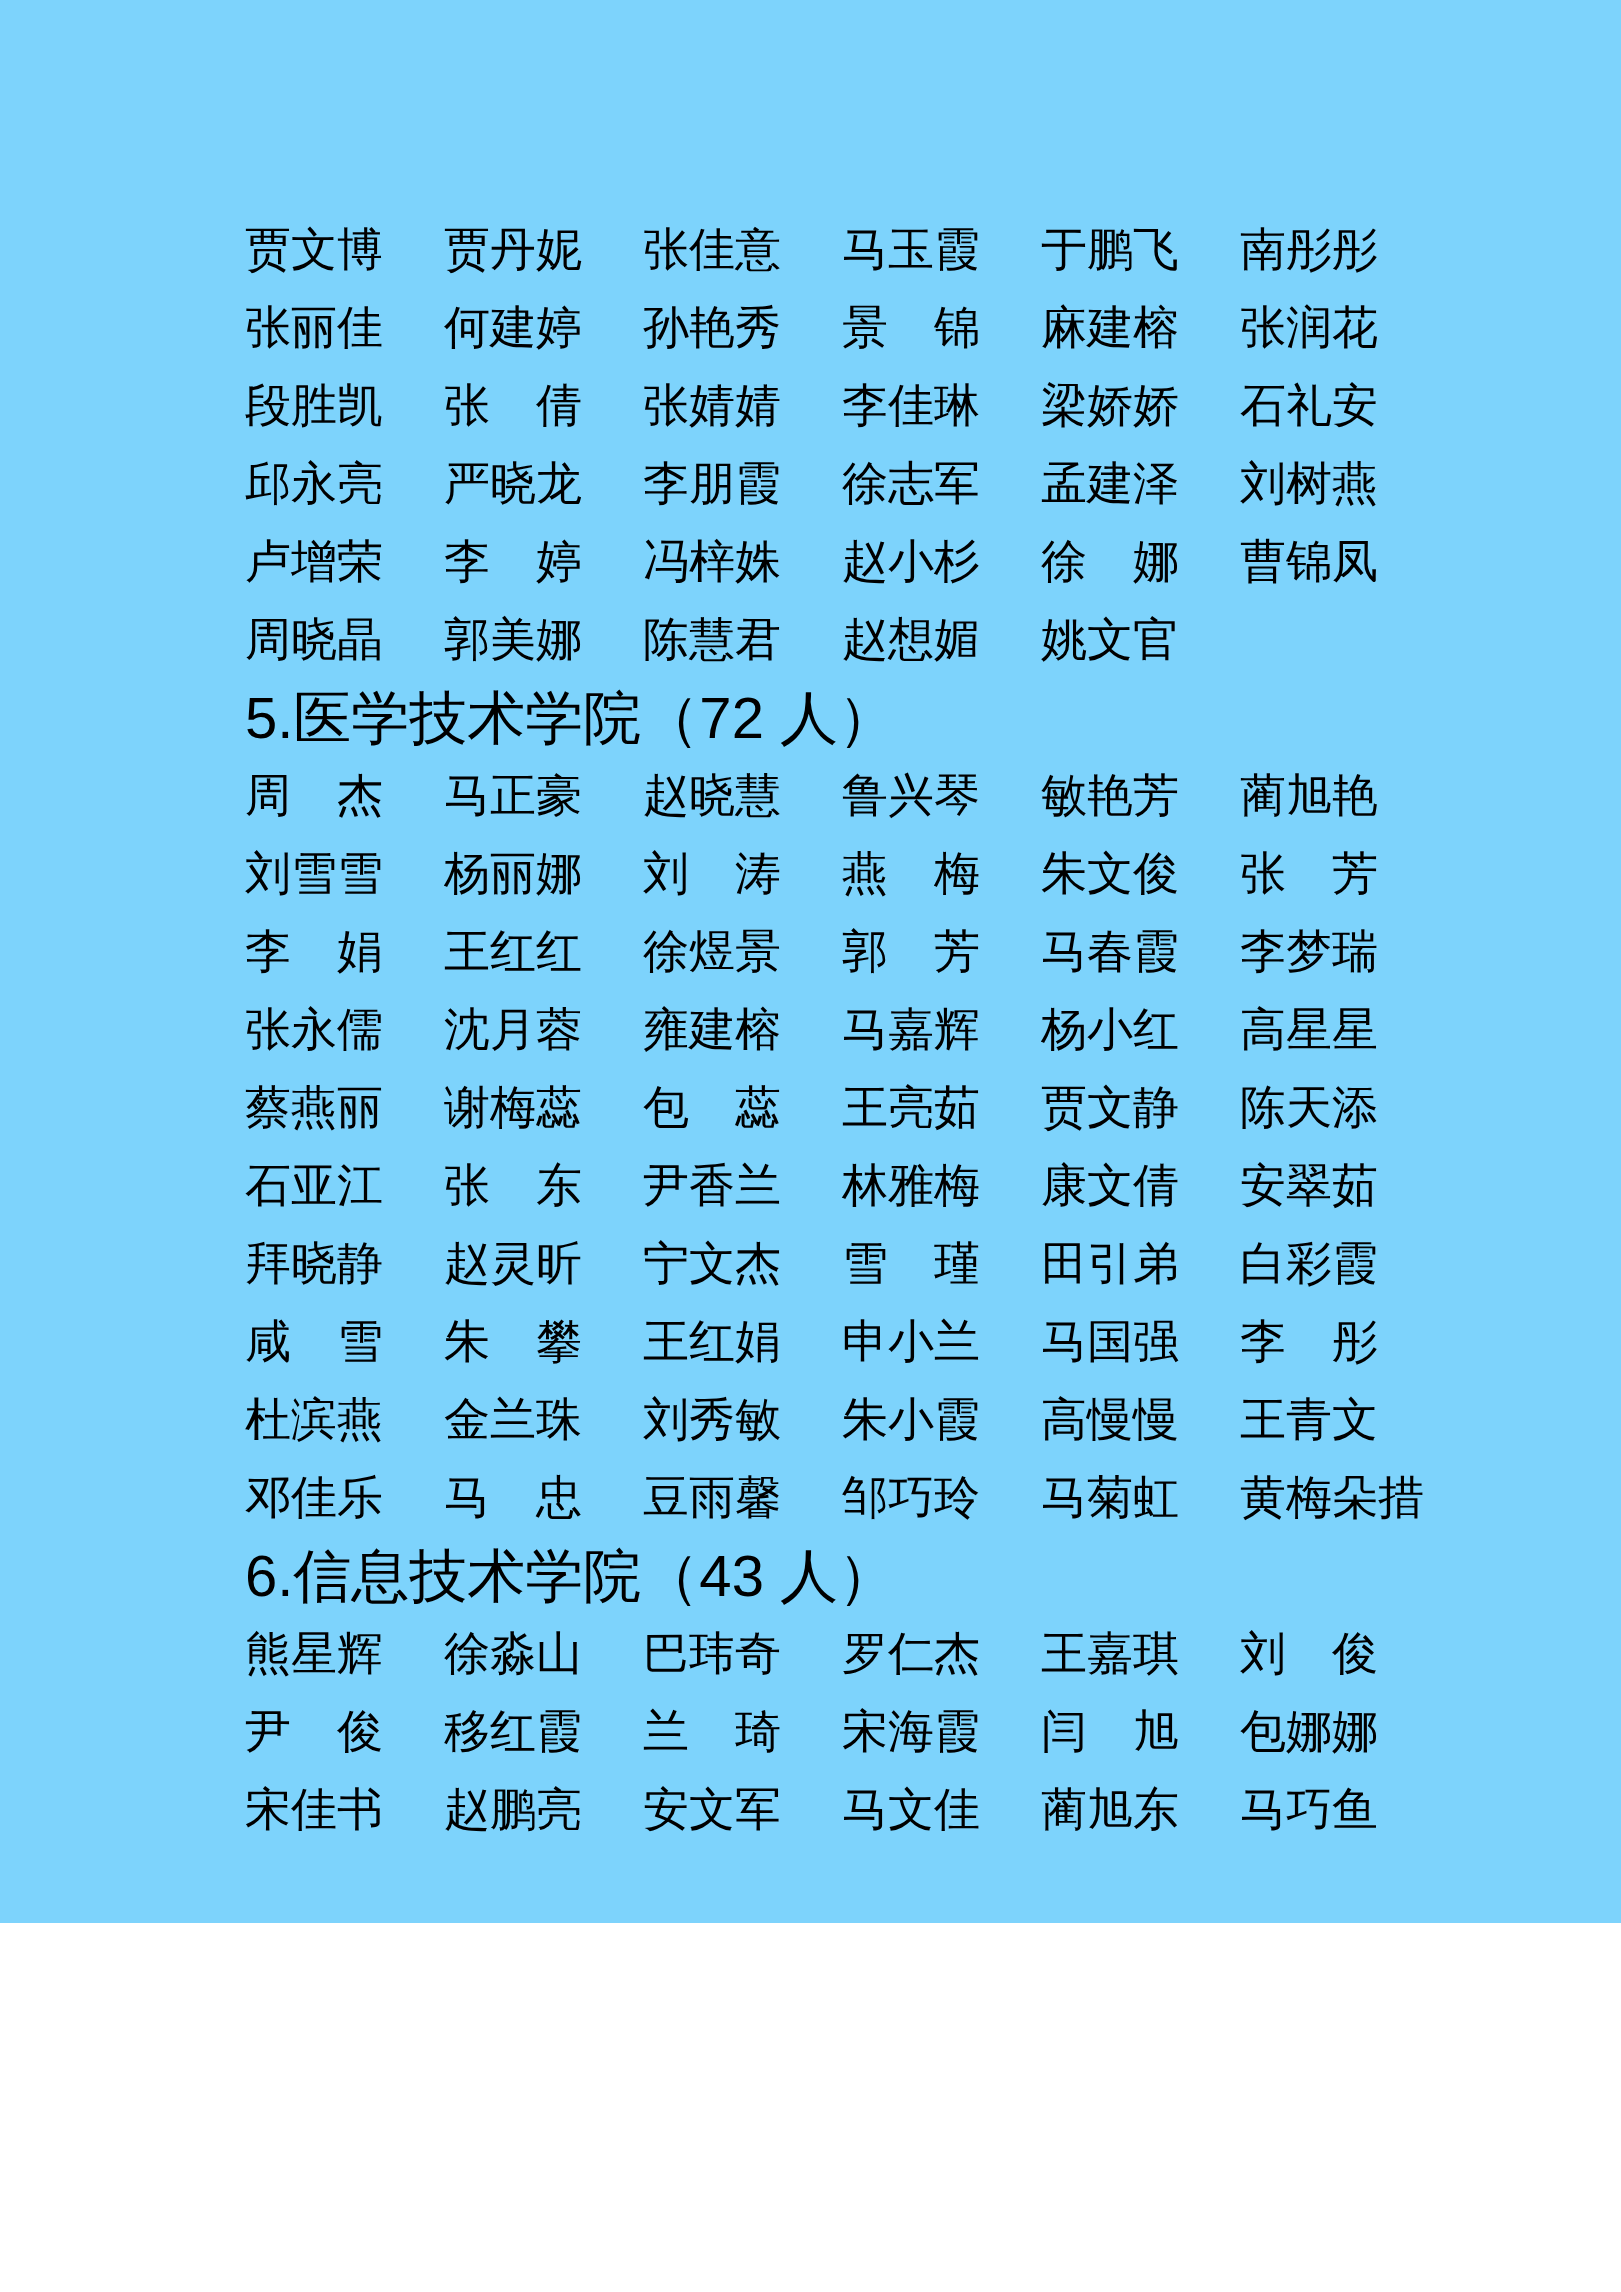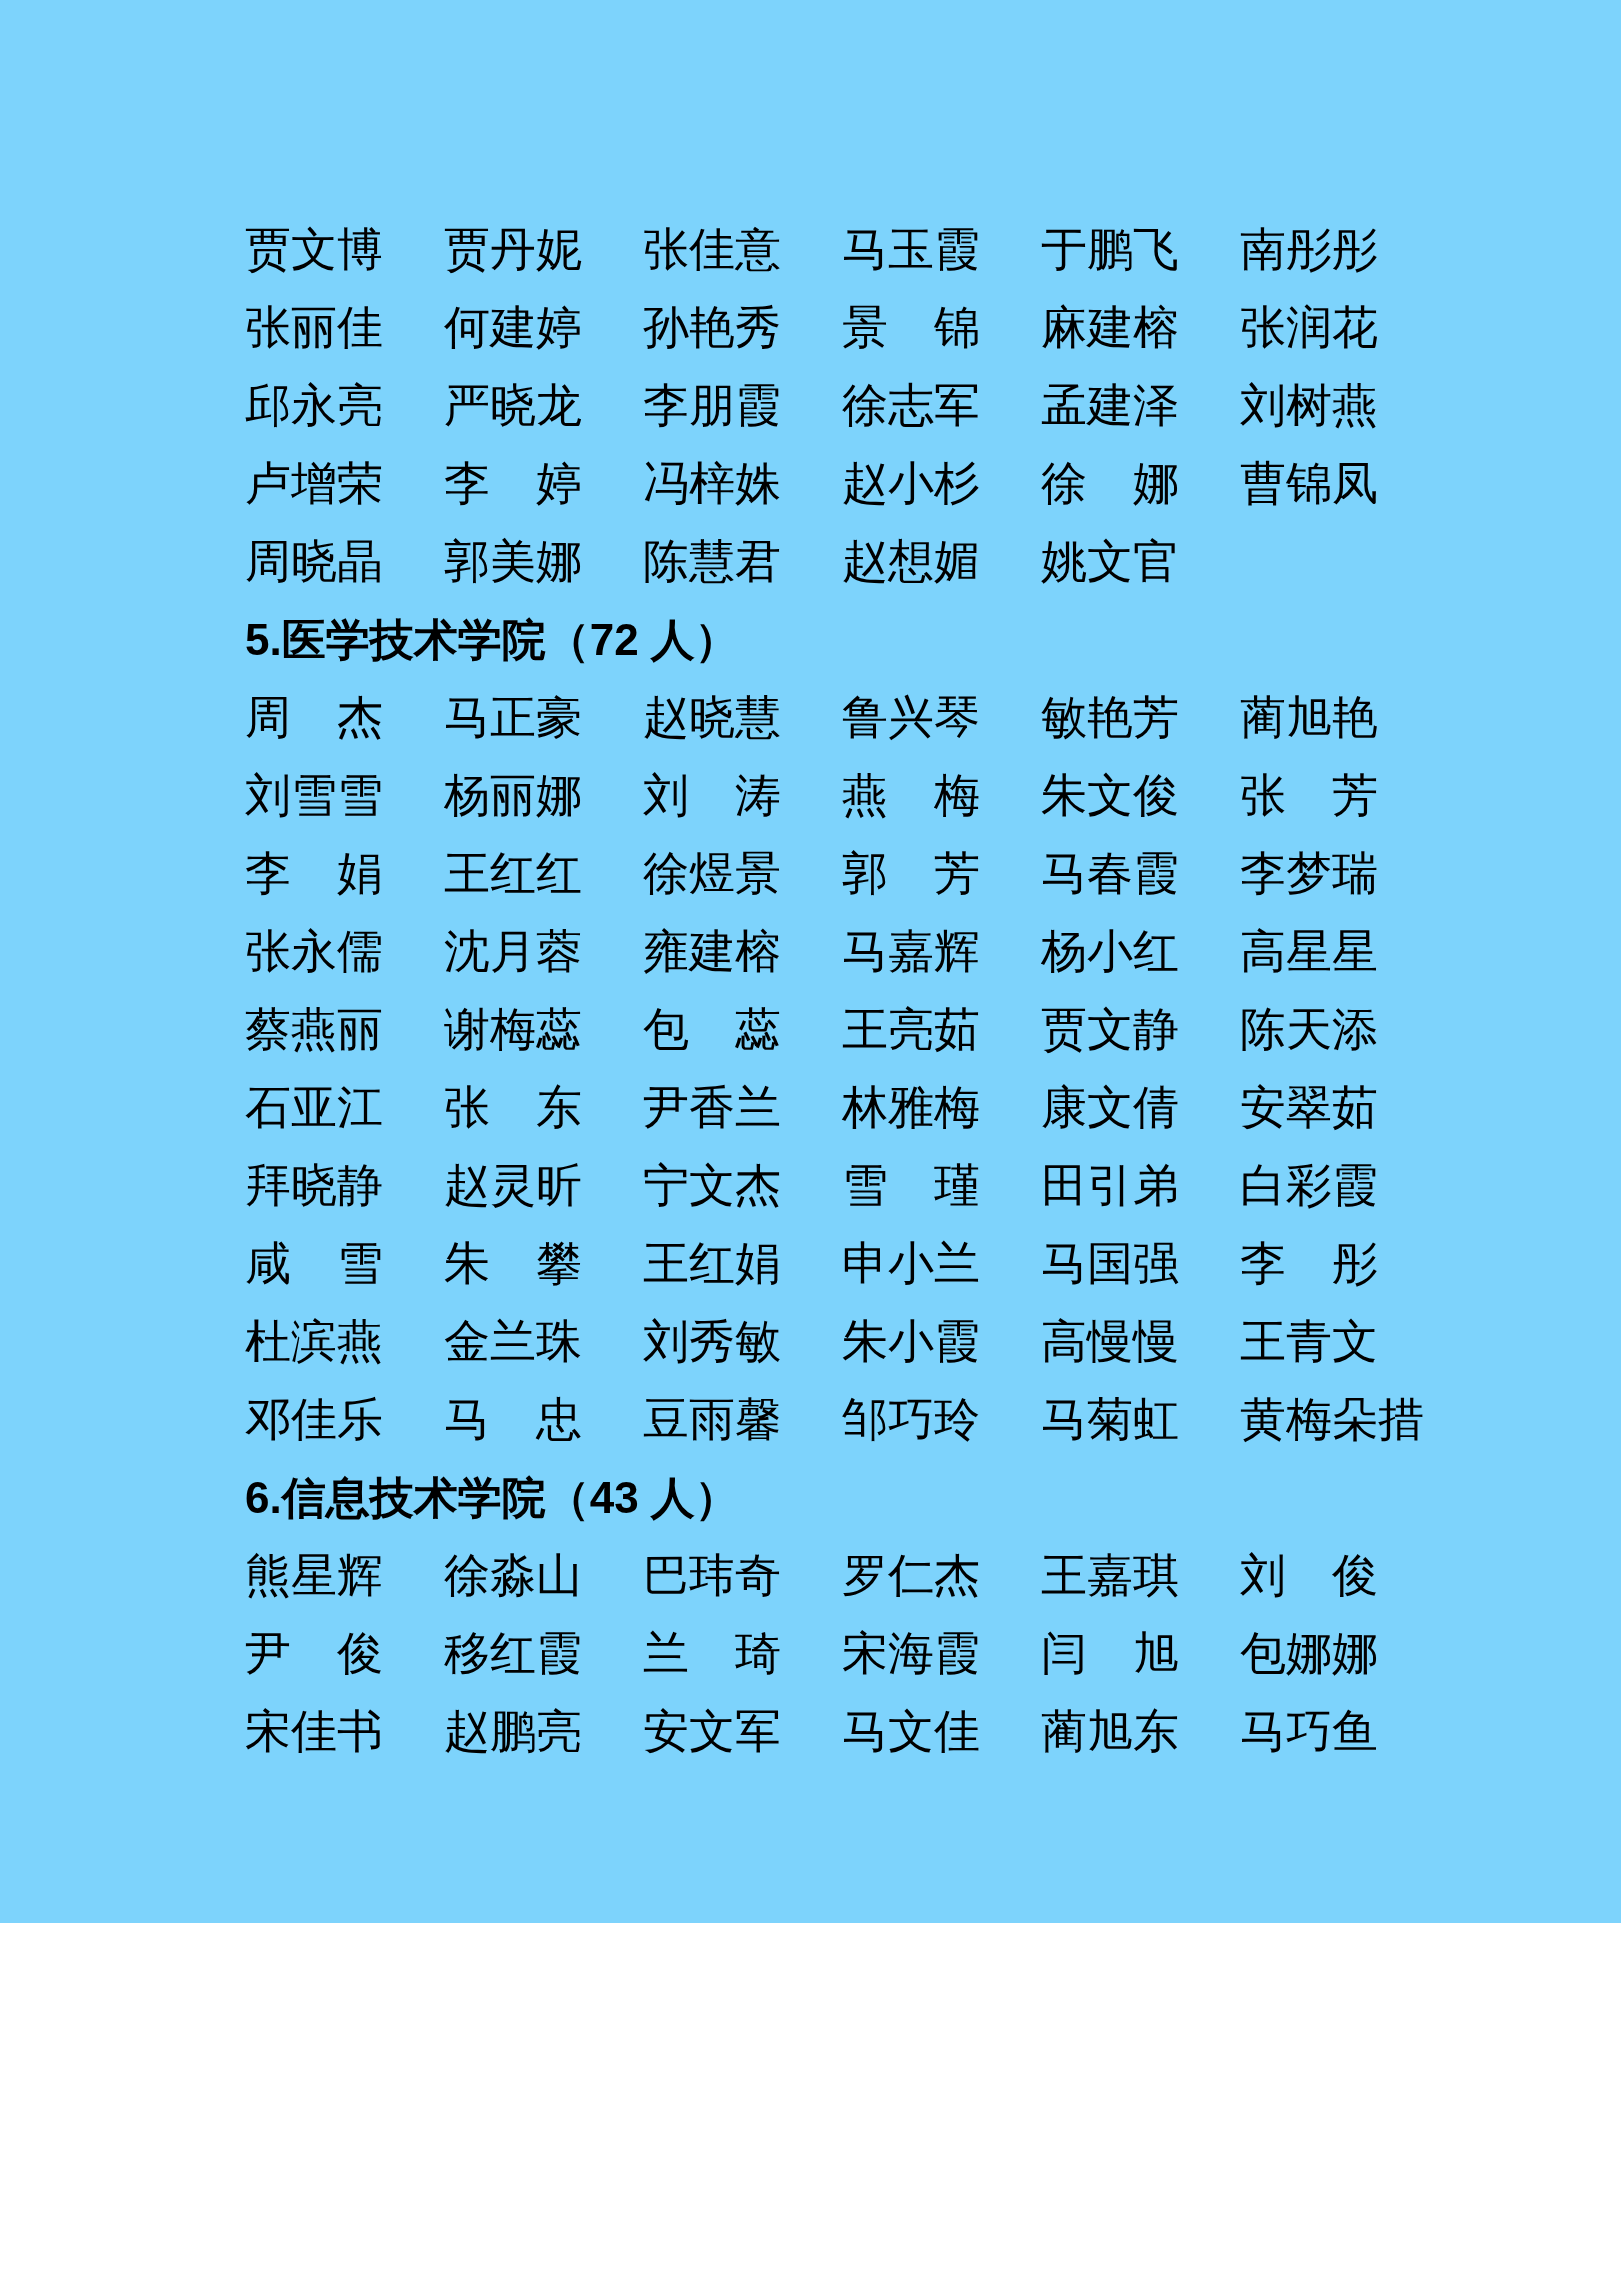--- a/index.html
+++ b/index.html
@@ -30,22 +30,22 @@
     font-size: 46px;
     line-height: 1;
     color: #000000;
     white-space: pre;
   }
   .heading {
     display: flex;
     align-items: center;
     height: 78px;
     font-family: "Liberation Sans", "DejaVu Sans", sans-serif;
-    font-weight: 700;
-    font-size: 44px;
+    font-weight: 400;
+    font-size: 58px;
     line-height: 1;
     color: #000000;
     white-space: pre;
   }
 </style>
 </head>
 <body>
 
 <div class="page">
   <div>
@@ -57,20 +57,28 @@
         <span class="name">于鹏飞</span>
         <span class="name">南彤彤</span>
       </div>
       <div class="name-row">
         <span class="name">张丽佳</span>
         <span class="name">何建婷</span>
         <span class="name">孙艳秀</span>
         <span class="name">景　锦</span>
         <span class="name">麻建榕</span>
         <span class="name">张润花</span>
+      </div>
+      <div class="name-row">
+        <span class="name">段胜凯</span>
+        <span class="name">张　倩</span>
+        <span class="name">张婧婧</span>
+        <span class="name">李佳琳</span>
+        <span class="name">梁娇娇</span>
+        <span class="name">石礼安</span>
       </div>
       <div class="name-row">
         <span class="name">邱永亮</span>
         <span class="name">严晓龙</span>
         <span class="name">李朋霞</span>
         <span class="name">徐志军</span>
         <span class="name">孟建泽</span>
         <span class="name">刘树燕</span>
       </div>
       <div class="name-row">

